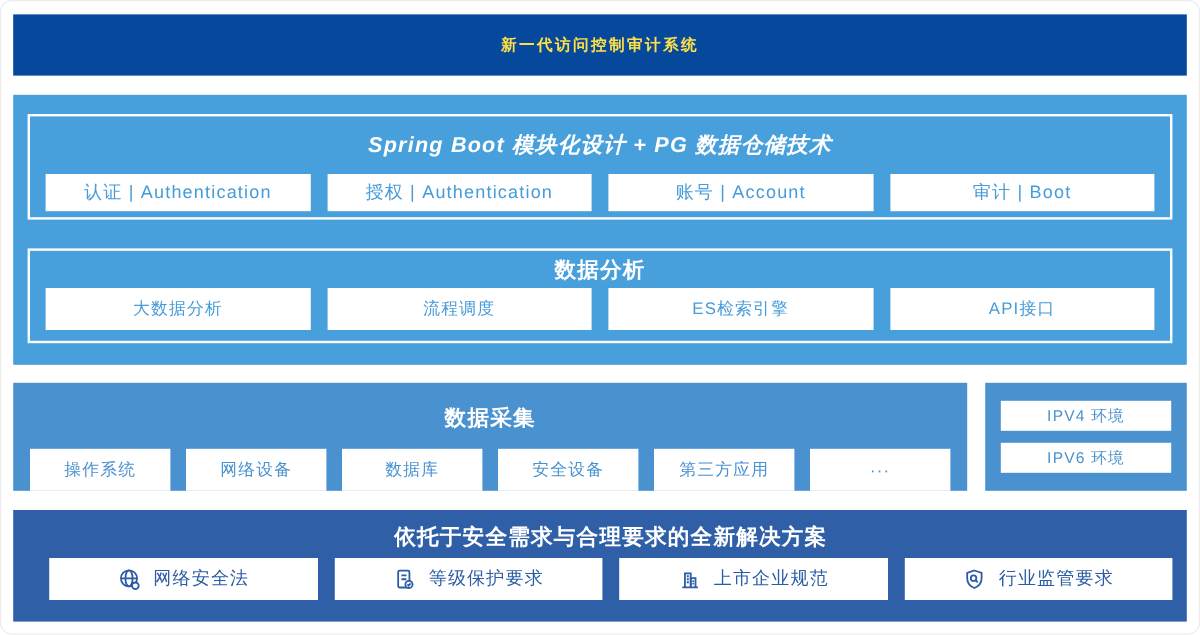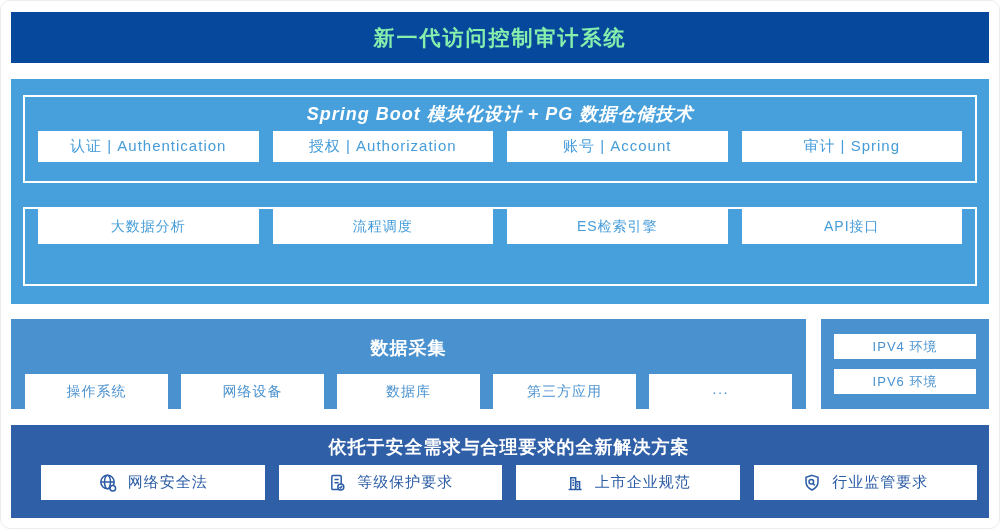--- a/index.html
+++ b/index.html
@@ -15,34 +15,34 @@
   body{background:#fff;font-family:"Liberation Sans",sans-serif;}
   .canvas{
     width:1000px;height:529px;background:#ffffff;
     border:1px solid #ececec;border-radius:10px;overflow:hidden;
   }
   
   .banner{
     margin:11px 10px 0;height:51px;background:var(--banner-bg);
     display:flex;align-items:center;justify-content:center;
   }
-  .banner-title{color:#86efac;font-size:21px;font-weight:bold;letter-spacing:2px;}
+  .banner-title{color:#fde047;font-size:13px;font-weight:bold;letter-spacing:2px;}
   
   .sec-platform{
     margin:16px 10px 0;height:225px;background:var(--platform-bg);
     padding:16px 12px 0;
   }
   .inner-box{border:2px solid #fff;}
   .inner-a{height:88px;margin-bottom:24px;}
   .inner-b{height:79px;}
   .inner-title{
     display:flex;align-items:center;justify-content:center;
     color:#fff;font-weight:bold;font-size:18px;letter-spacing:1px;
   }
-  .inner-a .inner-title{height:34px;font-style:italic;}
+  .inner-a .inner-title{height:48px;font-style:italic;}
   .inner-b .inner-title{height:31px;}
   .chip-row{display:flex;margin:0 13px;gap:14px;}
   .chip{
     flex:1;background:#fff;display:flex;align-items:center;justify-content:center;
     letter-spacing:1px;
   }
   .row-modules .chip{height:31px;font-size:15px;color:var(--chip-text-light);}
   .row-analysis .chip{height:35px;font-size:14px;color:var(--chip-text-light);}
   
   .collect-row{margin:15px 10px 0;height:90px;display:flex;gap:15px;}
@@ -78,42 +78,44 @@
 
   <div class="banner">
     <div class="banner-title">新一代访问控制审计系统</div>
   </div>
 
   <div class="sec-platform">
     <div class="inner-box inner-a">
       <div class="inner-title">Spring Boot 模块化设计 + PG 数据仓储技术</div>
       <div class="chip-row row-modules">
         <div class="chip">认证 | Authentication</div>
-        <div class="chip">授权 | Authorization</div>
+        <div class="chip">授权 | Authentication</div>
         <div class="chip">账号 | Account</div>
-        <div class="chip">审计 | Spring</div>
+        <div class="chip">审计 | Boot</div>
       </div>
     </div>
     <div class="inner-box inner-b">
+      <div class="inner-title">数据分析</div>
       <div class="chip-row row-analysis">
         <div class="chip">大数据分析</div>
         <div class="chip">流程调度</div>
         <div class="chip">ES检索引擎</div>
         <div class="chip">API接口</div>
       </div>
     </div>
   </div>
 
   <div class="collect-row">
     <div class="collect-box">
       <div class="collect-title">数据采集</div>
       <div class="collect-chips">
         <div class="chip">操作系统</div>
         <div class="chip">网络设备</div>
         <div class="chip">数据库</div>
+        <div class="chip">安全设备</div>
         <div class="chip">第三方应用</div>
         <div class="chip">···</div>
       </div>
     </div>
     <div class="env-box">
       <div class="env-chip">IPV4 环境</div>
       <div class="env-chip">IPV6 环境</div>
     </div>
   </div>
 

